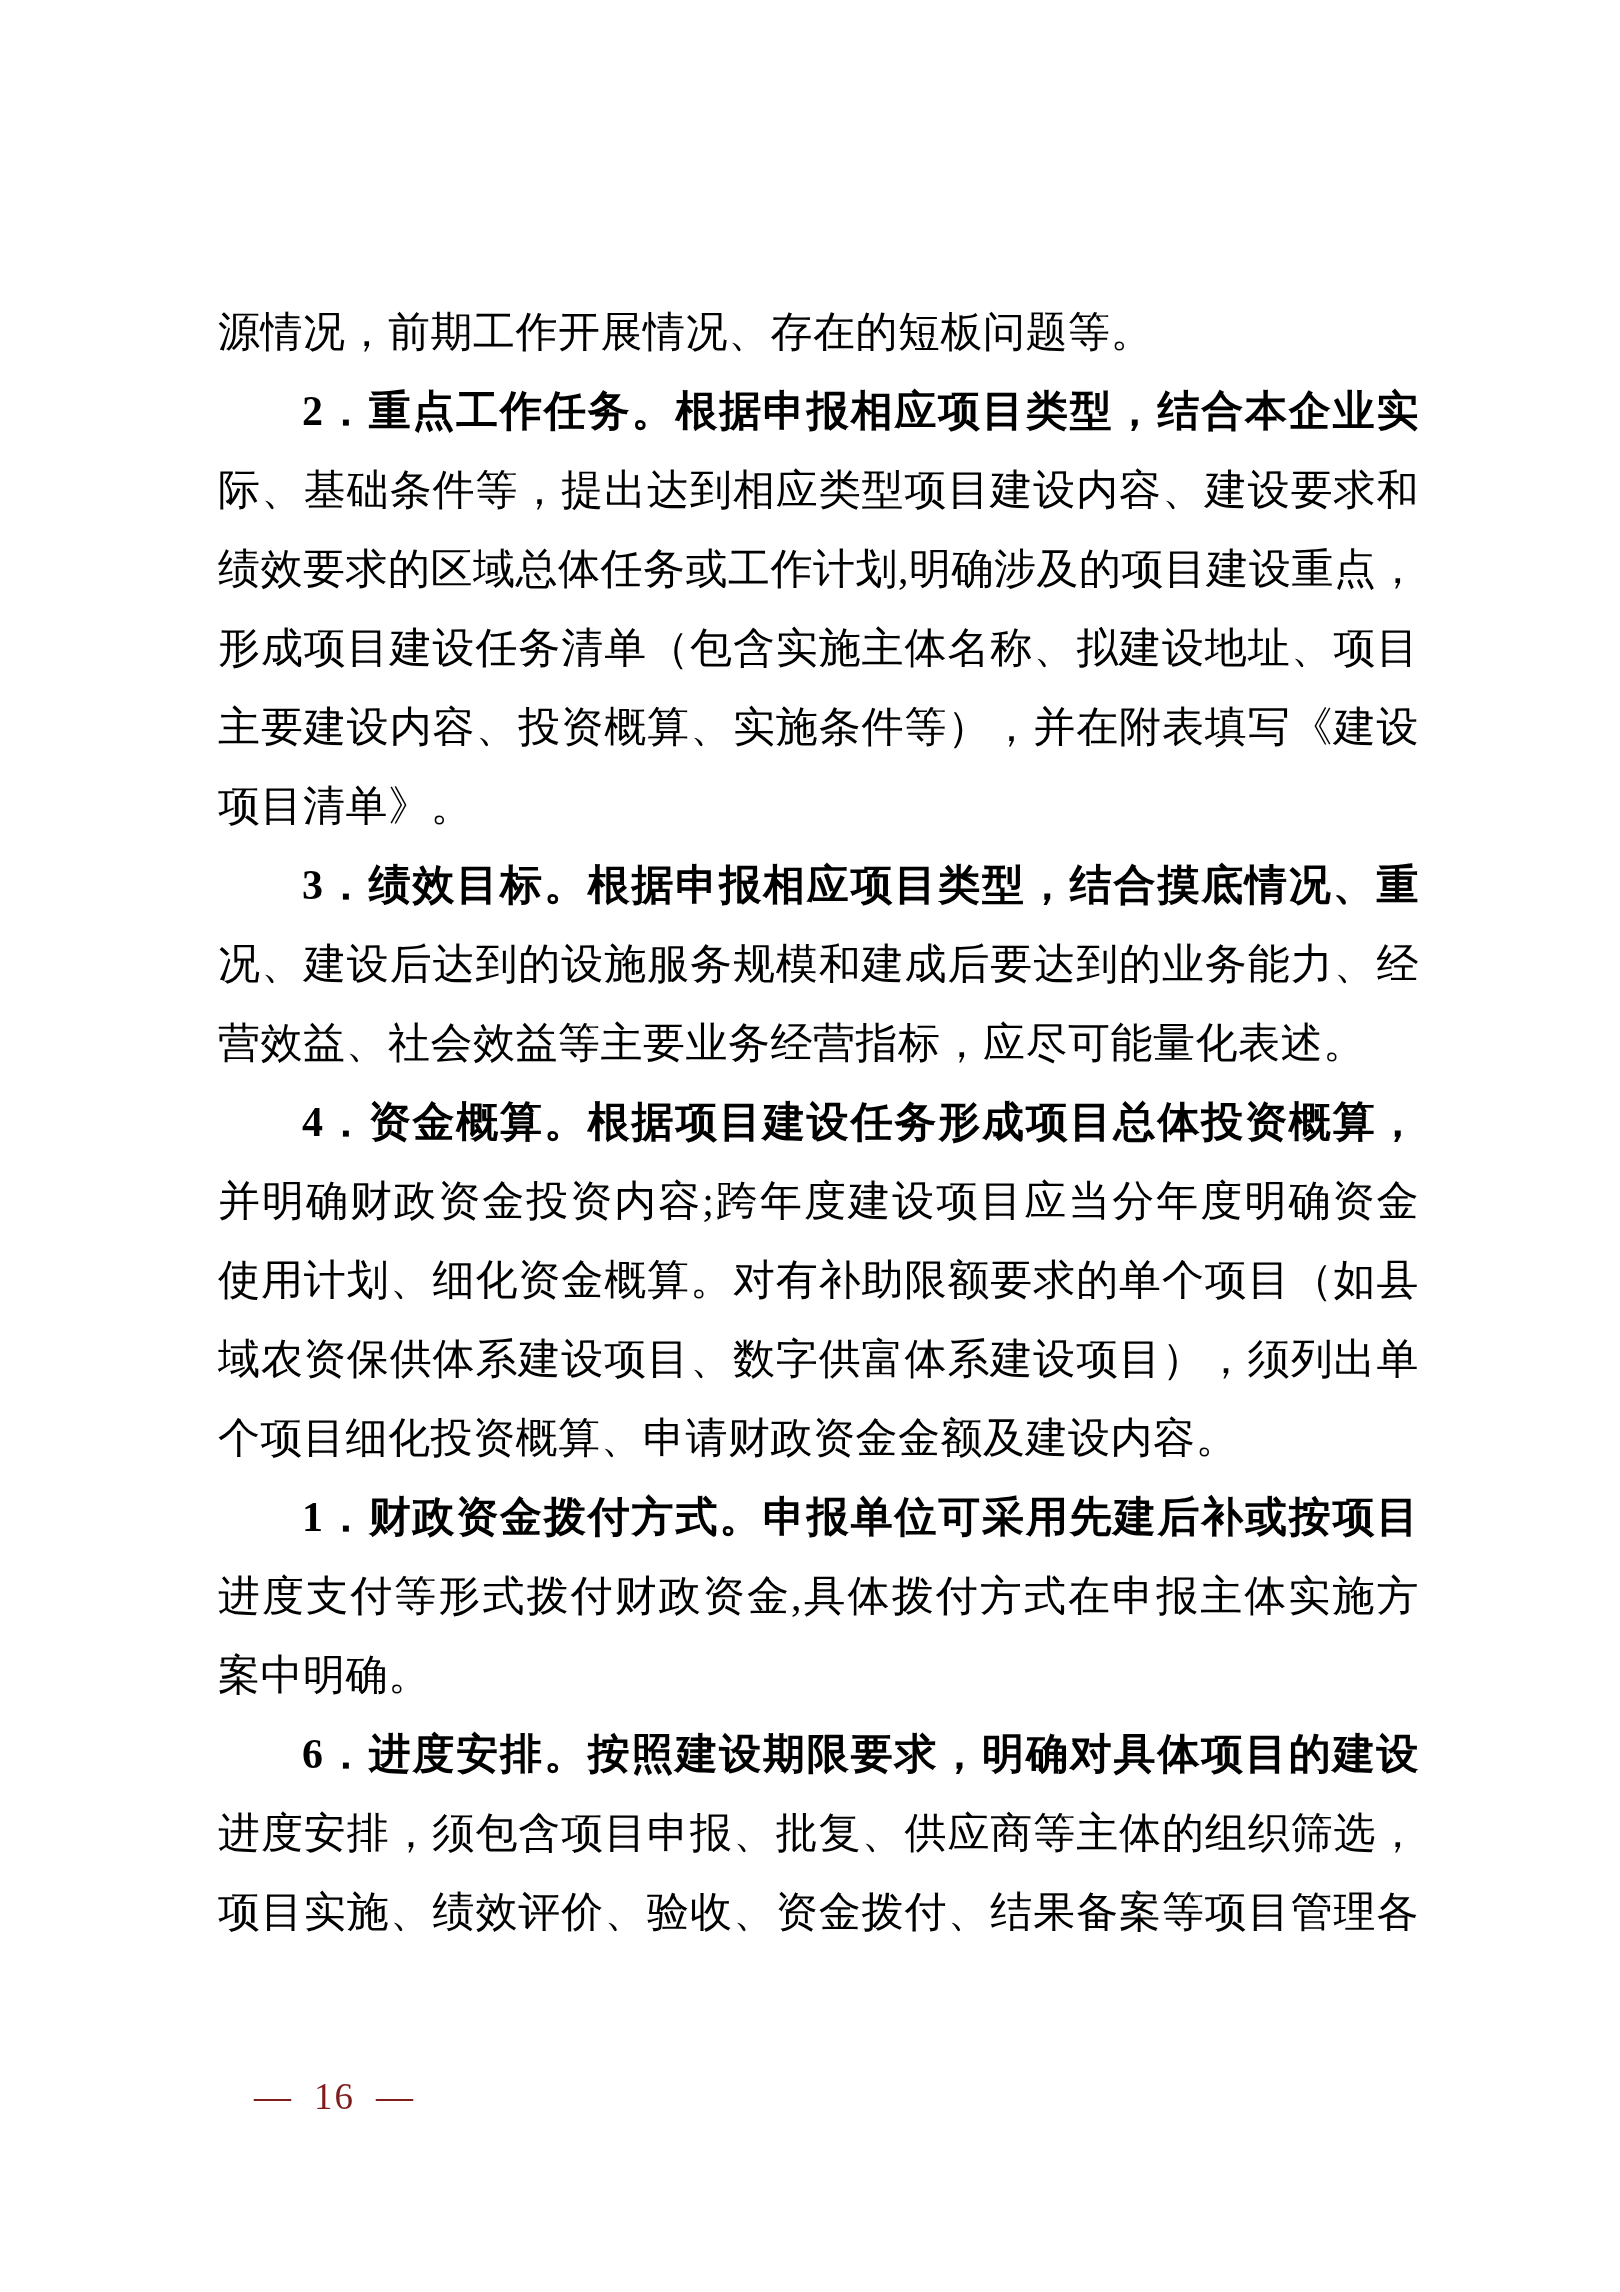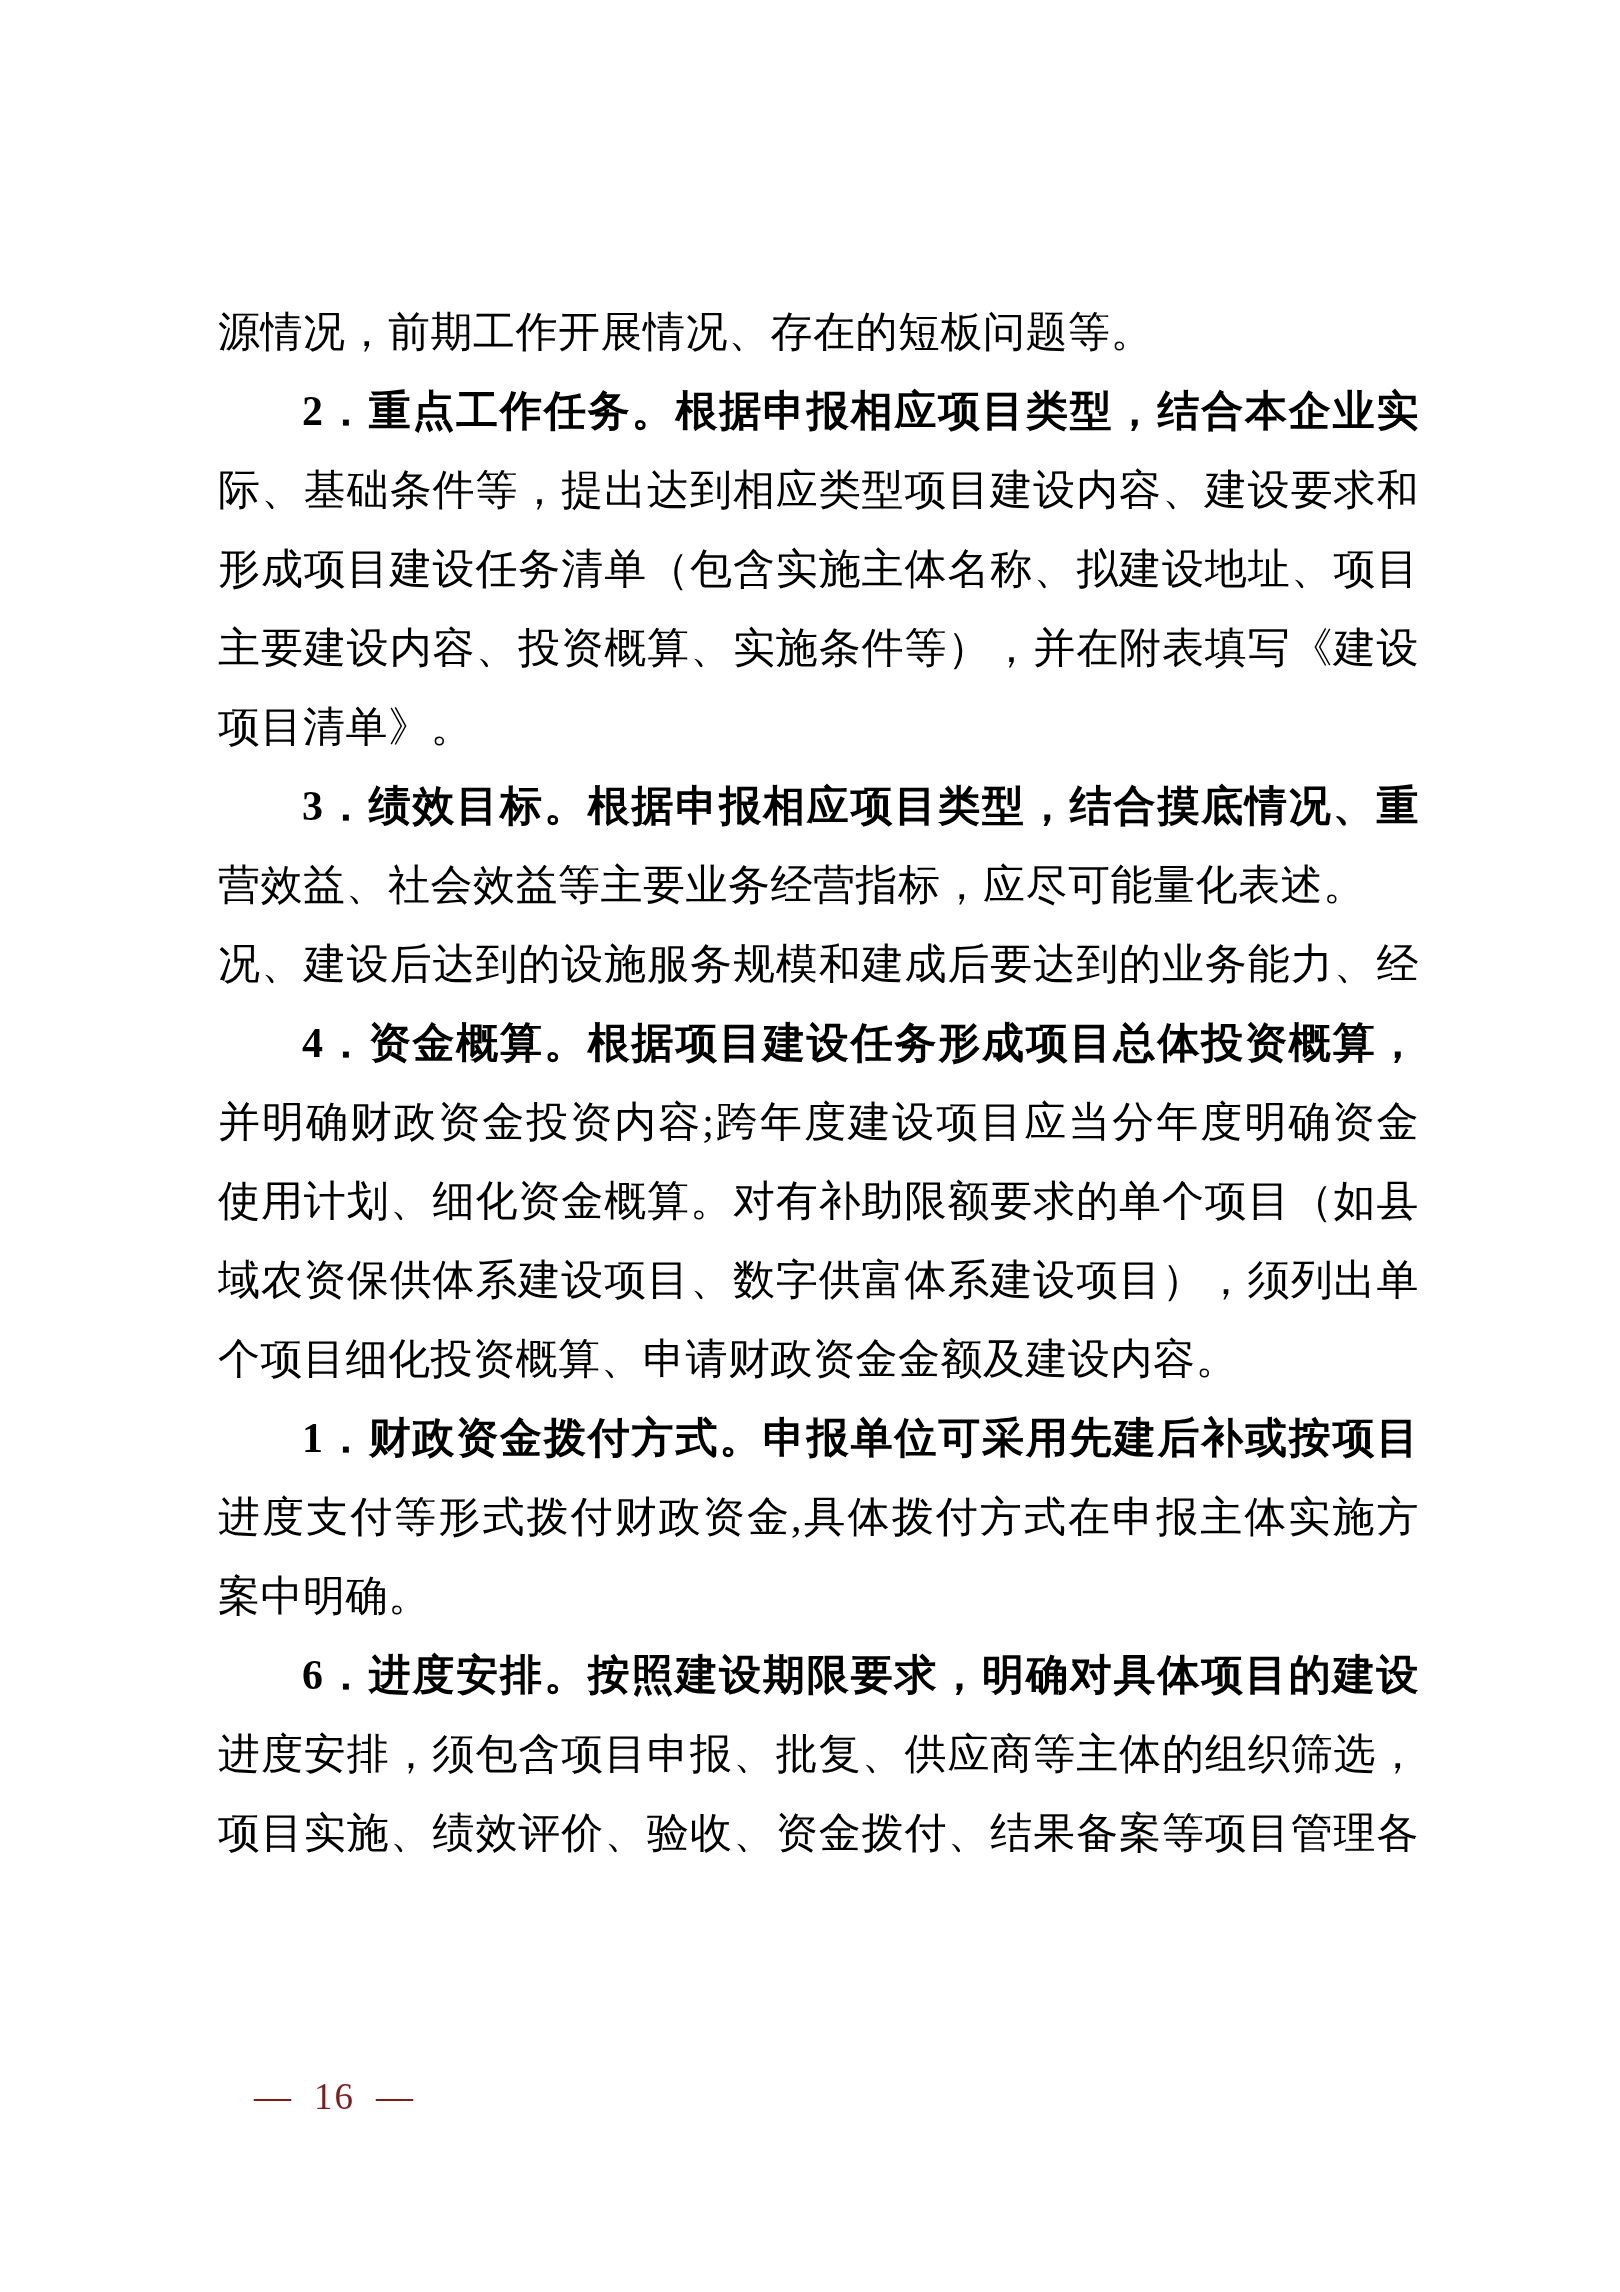--- a/index.html
+++ b/index.html
@@ -53,26 +53,27 @@
   }
 </style>
 </head>
 <body>
 
 <div class="page">
   <div class="textblock">
     <div class="line end">源情况，前期工作开展情况、存在的短板问题等。</div>
     <div class="line para">2．重点工作任务。根据申报相应项目类型，结合本企业实</div>
     <div class="line">际、基础条件等，提出达到相应类型项目建设内容、建设要求和</div>
+    <div class="line">绩效要求的区域总体任务或工作计划,明确涉及的项目建设重点，</div>
     <div class="line">形成项目建设任务清单（包含实施主体名称、拟建设地址、项目</div>
     <div class="line">主要建设内容、投资概算、实施条件等），并在附表填写《建设</div>
     <div class="line end">项目清单》。</div>
     <div class="line para">3．绩效目标。根据申报相应项目类型，结合摸底情况、重</div>
+    <div class="line">况、建设后达到的设施服务规模和建成后要达到的业务能力、经</div>
     <div class="line end">营效益、社会效益等主要业务经营指标，应尽可能量化表述。</div>
-    <div class="line">况、建设后达到的设施服务规模和建成后要达到的业务能力、经</div>
     <div class="line para">4．资金概算。根据项目建设任务形成项目总体投资概算，</div>
     <div class="line">并明确财政资金投资内容;跨年度建设项目应当分年度明确资金</div>
     <div class="line">使用计划、细化资金概算。对有补助限额要求的单个项目（如县</div>
     <div class="line">域农资保供体系建设项目、数字供富体系建设项目），须列出单</div>
     <div class="line end">个项目细化投资概算、申请财政资金金额及建设内容。</div>
     <div class="line para">1．财政资金拨付方式。申报单位可采用先建后补或按项目</div>
     <div class="line">进度支付等形式拨付财政资金,具体拨付方式在申报主体实施方</div>
     <div class="line end">案中明确。</div>
     <div class="line para">6．进度安排。按照建设期限要求，明确对具体项目的建设</div>
     <div class="line">进度安排，须包含项目申报、批复、供应商等主体的组织筛选，</div>

